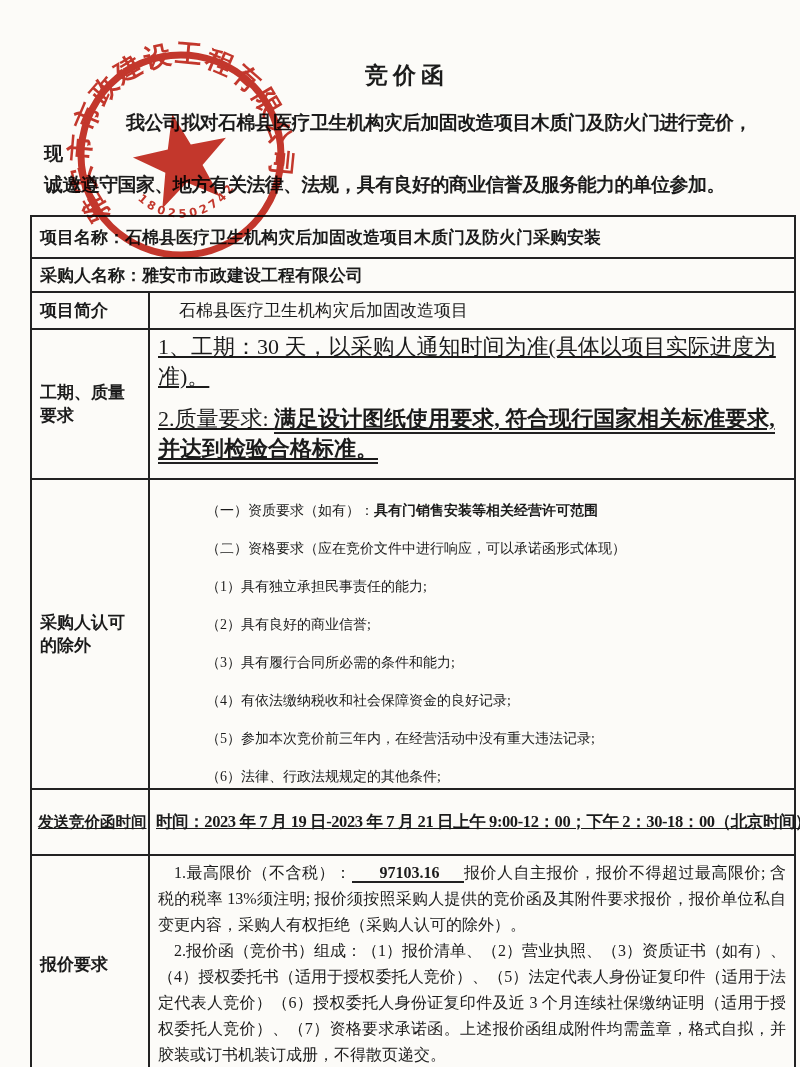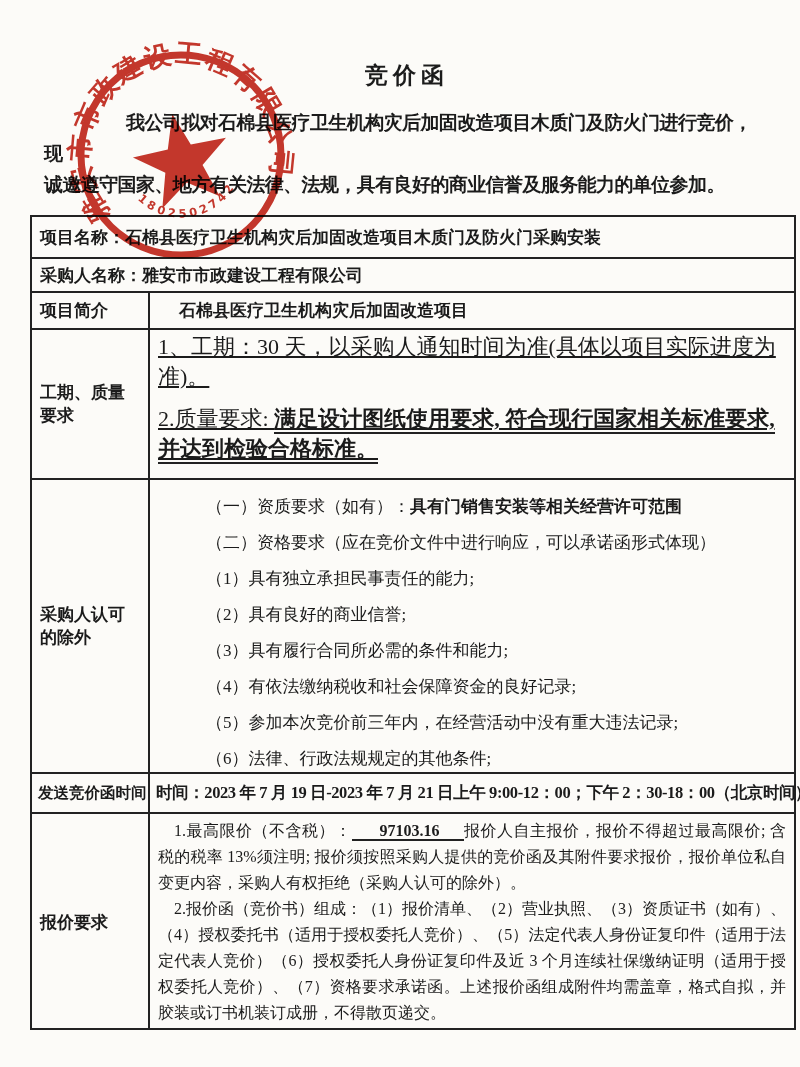--- a/index.html
+++ b/index.html
@@ -17,31 +17,31 @@
   
   .doc-table{border-collapse:collapse;margin:15px 0 0 30px;width:766px;table-layout:fixed;font-size:17px;}
   .doc-table td{border:2px solid #222;padding:2px 8px;vertical-align:middle;word-break:break-all;}
   .lbl{font-weight:700;}
   .bold{font-weight:700;}
   .r1 td{height:36px;font-weight:700;}
   .r2 td{height:28px;margin-left:9px;}
   .r2 .val{font-weight:700;}
   .r3 td{height:28px;}
   .r4 td{height:31px;}
-  .r4 .val{font-weight:700;padding-left:29px;}
+  .r4 .val{font-weight:400;padding-left:29px;}
   .r5 td{height:65px;}
   .r5 .val{display:block;text-align:center;font-size:18px;font-weight:700;}
   .r5 .val span{border-bottom:2px solid #222;padding:0 2px 1px;}
   .scope-lbl div{line-height:30px;}
   .r6 td{height:92px;}
   .r6 .line{margin:0 0 12px;font-size:22px;text-decoration:underline;}
   .u{font-weight:700;border-bottom:2px solid #222;padding-bottom:1px;}
   .r7 td{height:275px;vertical-align:top;}
-  .r7 .qline{margin:13px 0 0 48px;font-size:17px;}
-  .r8 td{height:26px;padding:6px 6px;}
+  .r7 .qline{margin:20px 0 0 48px;font-size:14px;}
+  .r8 td{height:26px;padding:19px 6px;text-decoration:underline;}
   .r8 .val{font-weight:700;font-size:16.5px;letter-spacing:-0.4px;white-space:nowrap;}
   .r8 .lbl{font-size:15.5px;padding:0;display:block;white-space:nowrap;}
   .r9 td{height:165px;vertical-align:top;padding-top:4px;}
   .r9 p{margin:0;font-size:16px;line-height:26px;text-align:justify;text-indent:16px;}
   .price{border-bottom:2px solid #222;padding:0 24px 0 28px;font-weight:600;}
 </style>
 </head>
 <body>
 
 <div class="page">

